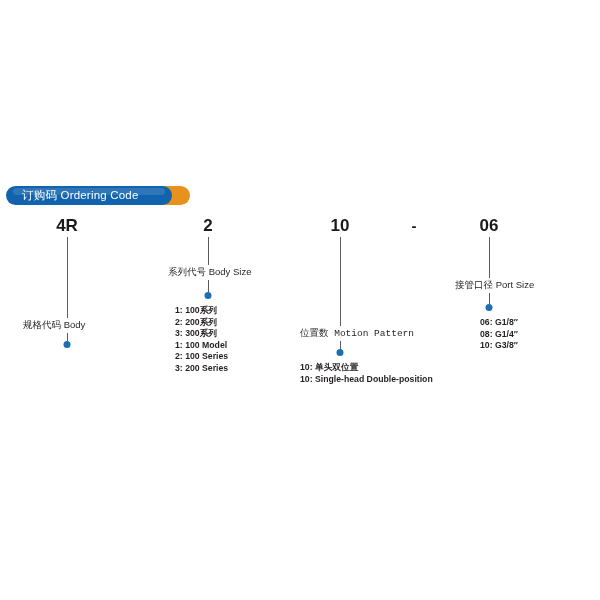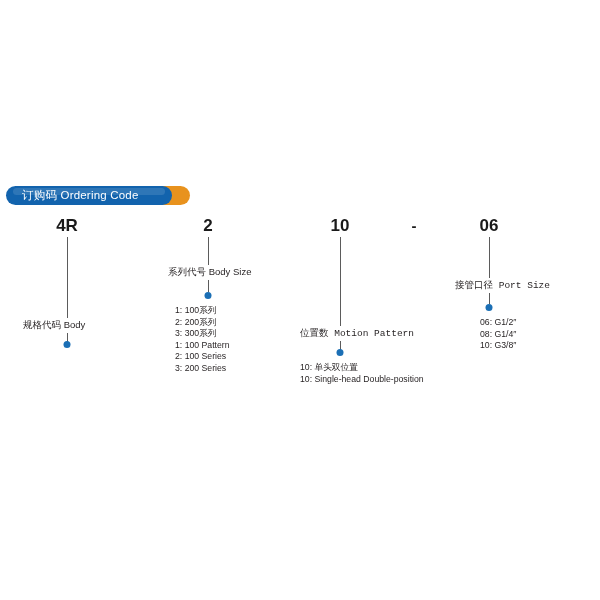--- a/index.html
+++ b/index.html
@@ -106,20 +106,21 @@
   
   .detail-list {
     position: absolute;
     font-size: 8.7px;
     line-height: 11.6px;
     color: #231f20;
     white-space: nowrap;
   }
   .detail-list div {
     white-space: nowrap;
+    font-weight: bold;
   }
 </style>
 </head>
 <body>
 
 <div id="page">
 
   <div class="banner">
     <div class="banner-orange"></div>
     <div class="banner-blue">
@@ -140,37 +141,37 @@
   <div class="dot" style="left:67px; top:341px;"></div>
 
   <div class="vline" style="left:208px; top:237px; height:28px;"></div>
   <div class="group-label" style="left:168px; top:266px;">系列代号 Body Size</div>
   <div class="vline" style="left:208px; top:280px; height:12px;"></div>
   <div class="dot" style="left:208px; top:292px;"></div>
   <div class="detail-list" style="left:175px; top:305px;">
     <div>1: 100系列</div>
     <div>2: 200系列</div>
     <div>3: 300系列</div>
-    <div>1: 100 Pattern</div>
+    <div>1: 100 Model</div>
     <div>2: 100 Series</div>
     <div>3: 200 Series</div>
   </div>
 
   <div class="vline" style="left:340px; top:237px; height:89px;"></div>
   <div class="group-label" style="left:300px; top:327px;font-family:Liberation Mono, monospace;">位置数 Motion  Pattern</div>
   <div class="vline" style="left:340px; top:341px; height:9px;"></div>
   <div class="dot" style="left:340px; top:349px;"></div>
   <div class="detail-list" style="left:300px; top:362px;">
     <div>10: 单头双位置</div>
     <div>10: Single-head Double-position</div>
   </div>
 
   <div class="vline" style="left:489px; top:237px; height:41px;"></div>
-  <div class="group-label" style="left:455px; top:279px;font-family:Liberation Mono, monospace;">接管口径 Port Size</div>
+  <div class="group-label" style="left:455px; top:279px;">接管口径 Port Size</div>
   <div class="vline" style="left:489px; top:293px; height:11px;"></div>
   <div class="dot" style="left:489px; top:304px;"></div>
   <div class="detail-list" style="left:480px; top:317px;">
-    <div>06: G1/2″</div>
+    <div>06: G1/8″</div>
     <div>08: G1/4″</div>
     <div>10: G3/8″</div>
   </div>
 
 </div>
 
 </body></html>

